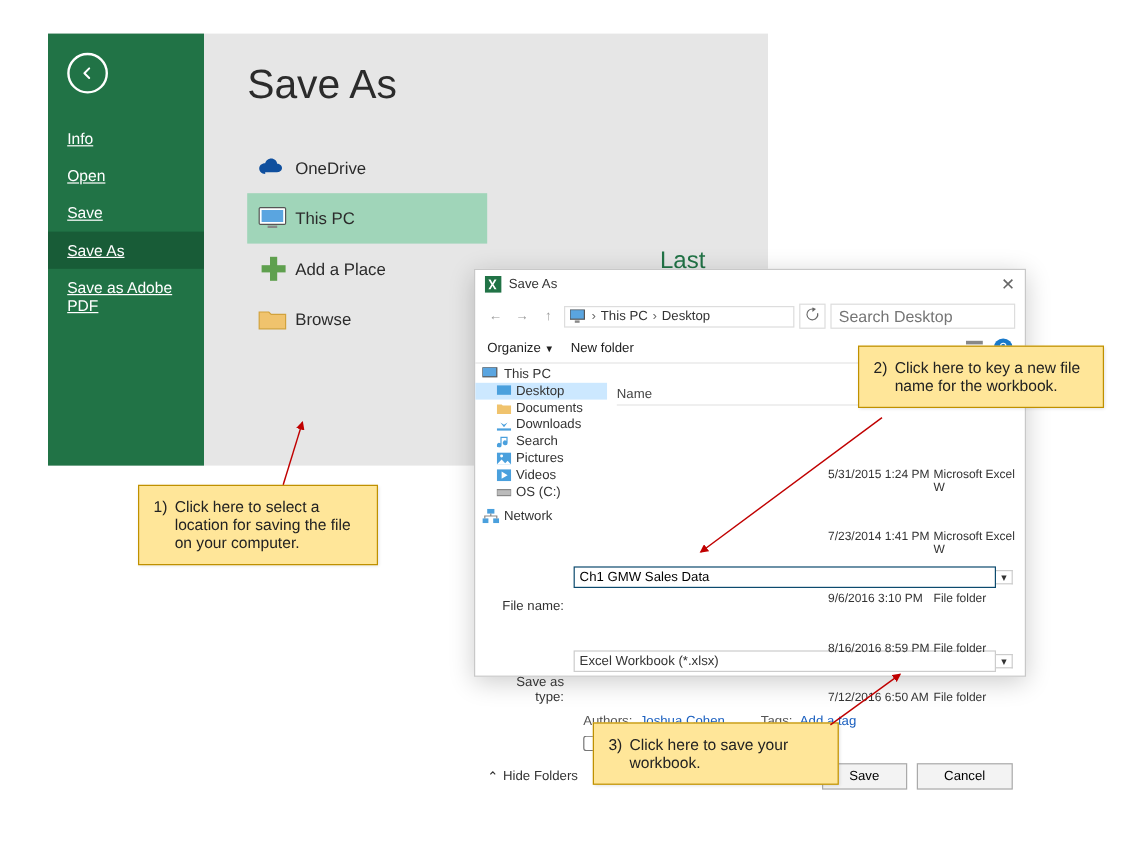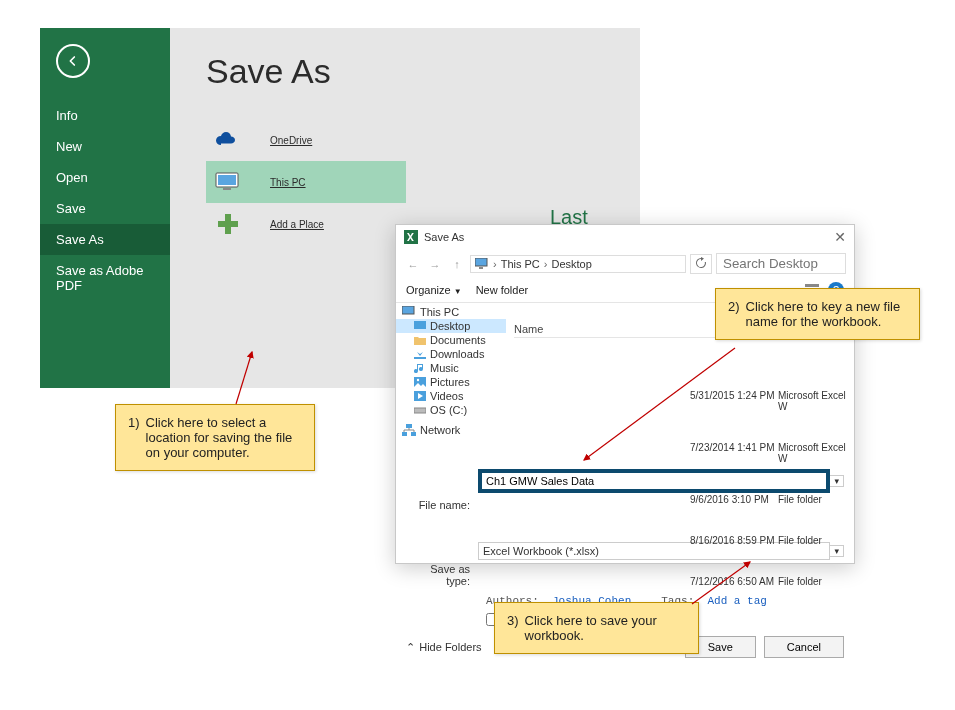--- a/index.html
+++ b/index.html
@@ -3,50 +3,50 @@
 <meta charset="utf-8">
 <style>
   * { box-sizing: border-box; margin: 0; padding: 0; }
   body { width: 955px; height: 710px; font-family: "Segoe UI", Arial, sans-serif; background: #fff; position: relative; overflow: hidden; }
 
   .excel-backstage {
     position: absolute; top: 28px; left: 40px; width: 600px; height: 360px;
     display: flex; background: #e6e6e6;
   }
   .sidebar {
-    width: 130px; background: #217346; color: #fff; padding-top: 16px;
+    width: 130px; background: #217346; color: #fff; padding-top: 16px; text-decoration: underline;
   }
   .back-btn { width: 34px; height: 34px; border: 2px solid #fff; border-radius: 50%; margin-left: 16px; margin-bottom: 22px; display:flex; align-items:center; justify-content:center; cursor:pointer; }
   .back-btn svg { width: 16px; height: 16px; }
   .menu-item { padding: 8px 16px; font-size: 13px; cursor:pointer; }
   .menu-item.selected { background: #185c37; }
   .backstage-main { flex: 1; padding: 24px 0 0 36px; }
   .page-title { font-size: 34px; font-weight: 300; color: #2b2b2b; margin-bottom: 28px; }
   .location-list { width: 200px; }
-  .loc-item { display: flex; align-items: center; gap: 28px; padding: 10px 8px; font-size: 10px; color: #2b2b2b; cursor:pointer;text-decoration:underline; }
+  .loc-item { display: flex; align-items: center; gap: 4px; padding: 10px 8px; font-size: 14px; color: #2b2b2b; cursor:pointer; }
   .loc-item.selected { background: #a0d5b9; }
   .loc-icon { width: 28px; height: 22px; display:flex; align-items:center; justify-content:center; }
   .right-col { position: absolute; left: 510px; top: 178px; }
   .lw-header { color: #217346; font-size: 20px; font-weight: 400; }
   .rc-row { display:flex; align-items:center; gap:10px; margin-top:4px; font-size:14px; color:#333; }
 
   
   .dialog {
     position: absolute; left: 395px; top: 224px; width: 460px; height: 340px;
     background: #fff; border: 1px solid #c8c8c8; box-shadow: 0 4px 20px rgba(0,0,0,0.2);
     font-size: 11px; color: #333;
   }
   .dlg-titlebar { display:flex; align-items:center; justify-content:space-between; padding: 4px 8px; }
   .dlg-titleleft { display:flex; align-items:center; gap:6px; }
   .dlg-close { font-size:14px; color:#666; cursor:pointer; }
   .dlg-nav { display:flex; align-items:center; padding: 4px 8px; gap:4px; }
   .nav-arrow { width:18px; height:18px; display:flex; align-items:center; justify-content:center; color:#999; }
   .breadcrumb { flex:1; display:flex; align-items:center; border:1px solid #ddd; padding:2px 4px; gap:4px; }
   .refresh { border:1px solid #ddd; padding:2px 4px; }
-  .search-box { border:1px solid #ddd; padding:2px 6px; width:130px; color:#999; }
+  .search-box { border:1px solid #ddd; padding:2px 6px; width:154px; color:#999; }
   .dlg-toolbar { display:flex; align-items:center; justify-content:space-between; padding: 4px 10px; border-bottom:1px solid #e5e5e5; }
   .tool-left { display:flex; gap:14px; }
   .tool-link { color:#222; cursor:pointer; }
   .tool-icons { display:flex; gap:8px; }
   .tool-icon { width:16px; height:16px; }
 
   .dlg-body { display:flex; height: 142px; }
   .tree { width:110px; border-right: none; padding: 2px 0; overflow:hidden; }
   .tree-item { display:flex; align-items:center; gap:4px; padding:1px 6px; font-size:11px; cursor:pointer; }
   .tree-item.selected { background:#cce8ff; }
@@ -54,23 +54,23 @@
   .col-headers { display:flex; border-bottom:1px solid #e5e5e5; padding-bottom:2px;margin-top:18px; }
   .col-name { width: 180px; font-size:11px; color:#444; }
   .date-col { position:absolute; right:4px; top:58px; width:160px; font-size:10px; }
   .date-row { display:flex; padding:1px 0;margin-top:28px; }
   .date-row .d { width:88px; }
   .date-row .t { flex:1; }
 
   .dlg-form { padding: 6px 10px 0 10px; }
   .form-row { display:flex; align-items:center; margin-bottom:4px; }
   .form-label { width:72px; text-align:right; padding-right:8px; font-size:11px;margin-top:48px; }
-  .form-input { flex:1; border:4px solid #0c4a6e; padding:2px 4px; font-size:11px; background:#fff; }
+  .form-input { flex:1; border:1px solid #0c4a6e; padding:2px 4px; font-size:11px; background:#fff; }
   .form-combo { flex:1; border:1px solid #ccc; padding:2px 4px; font-size:11px; }
-  .meta-row { display:flex; padding:4px 0 0 80px; gap: 30px; font-size:11px;font-family:Liberation Mono, monospace; }
+  .meta-row { display:flex; padding:4px 0 0 80px; gap: 30px; font-size:11px; }
   .meta-label { color:#555; }
   .meta-val { color:#1a5fbf; }
   .thumb-row { padding:6px 0 0 80px; display:flex; align-items:center; gap:4px; color:#1a5fbf; font-size:11px; }
   .dlg-footer { display:flex; align-items:center; justify-content:space-between; padding:10px; }
   .hide-folders { display:flex; align-items:center; gap:4px; font-size:11px; cursor:pointer; }
   .footer-right { display:flex; align-items:center; gap:8px; }
   .tools-link { font-size:11px; cursor:pointer; }
   .dlg-btn { border:1px solid #aaa; background:#f3f3f3; padding:4px 22px; font-size:11px; cursor:pointer; }
 
   
@@ -91,21 +91,20 @@
 <div style="position:absolute; left:630px; top:34px; font-size:12px; color:#333;">B</div>
 
 <div class="excel-backstage">
   <div class="sidebar">
     <div class="back-btn">
       <svg viewBox="0 0 24 24">
           <path d="M14 6l-6 6 6 6" stroke="#fff" stroke-width="2.5" fill="none" stroke-linecap="round" stroke-linejoin="round"></path>
         </svg>
     </div>
     <div class="menu-item">Info</div>
-    <div class="menu-item">New</div>
     <div class="menu-item">Open</div>
     <div class="menu-item">Save</div>
     <div class="menu-item selected">Save As</div>
     <div class="menu-item">Save as Adobe PDF</div>
   </div>
   <div class="backstage-main">
     <div class="page-title">Save As</div>
     <div class="location-list">
       <div class="loc-item">
         <span class="loc-icon">
@@ -127,20 +126,28 @@
       </div>
       <div class="loc-item">
         <span class="loc-icon">
           <svg width="24" height="24" viewBox="0 0 24 24">
               <rect x="9" y="2" width="6" height="20" fill="#5fa04e"></rect>
               <rect x="2" y="9" width="20" height="6" fill="#5fa04e"></rect>
             </svg>
         </span>
         <span>Add a Place</span>
       </div>
+      <div class="loc-item">
+        <span class="loc-icon">
+          <svg width="26" height="20" viewBox="0 0 26 20">
+              <path d="M1 4h8l2 2h12v12H1z" fill="#f0c36d" stroke="#d2a23c"></path>
+            </svg>
+        </span>
+        <span>Browse</span>
+      </div>
     </div>
   </div>
   <div class="right-col">
     <div class="lw-header">Last Week</div>
     <div class="rc-row">
       <svg width="26" height="20" viewBox="0 0 26 20">
           <path d="M1 4h8l2 2h12v12H1z" fill="#f0c36d" stroke="#d2a23c"></path>
         </svg>
       <span>Solutions</span>
     </div>
@@ -217,21 +224,21 @@
         <svg width="12" height="10" viewBox="0 0 12 10">
             <path d="M6 0v5L3 3l3 4 3-4-3 2V0z" fill="#4aa0dd"></path>
             <rect y="8" width="12" height="2" fill="#4aa0dd"></rect>
           </svg>
         <span>Downloads</span>
       </div>
       <div class="tree-item" style="padding-left:18px">
         <svg width="12" height="10" viewBox="0 0 12 10">
             <path d="M4 8a2 2 0 1 1-1-1.7V1h6v5a2 2 0 1 1-1-1.7V2H4z" fill="#4aa0dd"></path>
           </svg>
-        <span>Music</span>
+        <span>Search</span>
       </div>
       <div class="tree-item" style="padding-left:18px">
         <svg width="12" height="10" viewBox="0 0 12 10">
             <rect width="12" height="10" fill="#4aa0dd"></rect>
             <circle cx="4" cy="3" r="1.2" fill="#fff"></circle>
             <path d="M0 10l4-4 3 3 2-2 3 3H0z" fill="#fff"></path>
           </svg>
         <span>Pictures</span>
       </div>
       <div class="tree-item" style="padding-left:18px">

